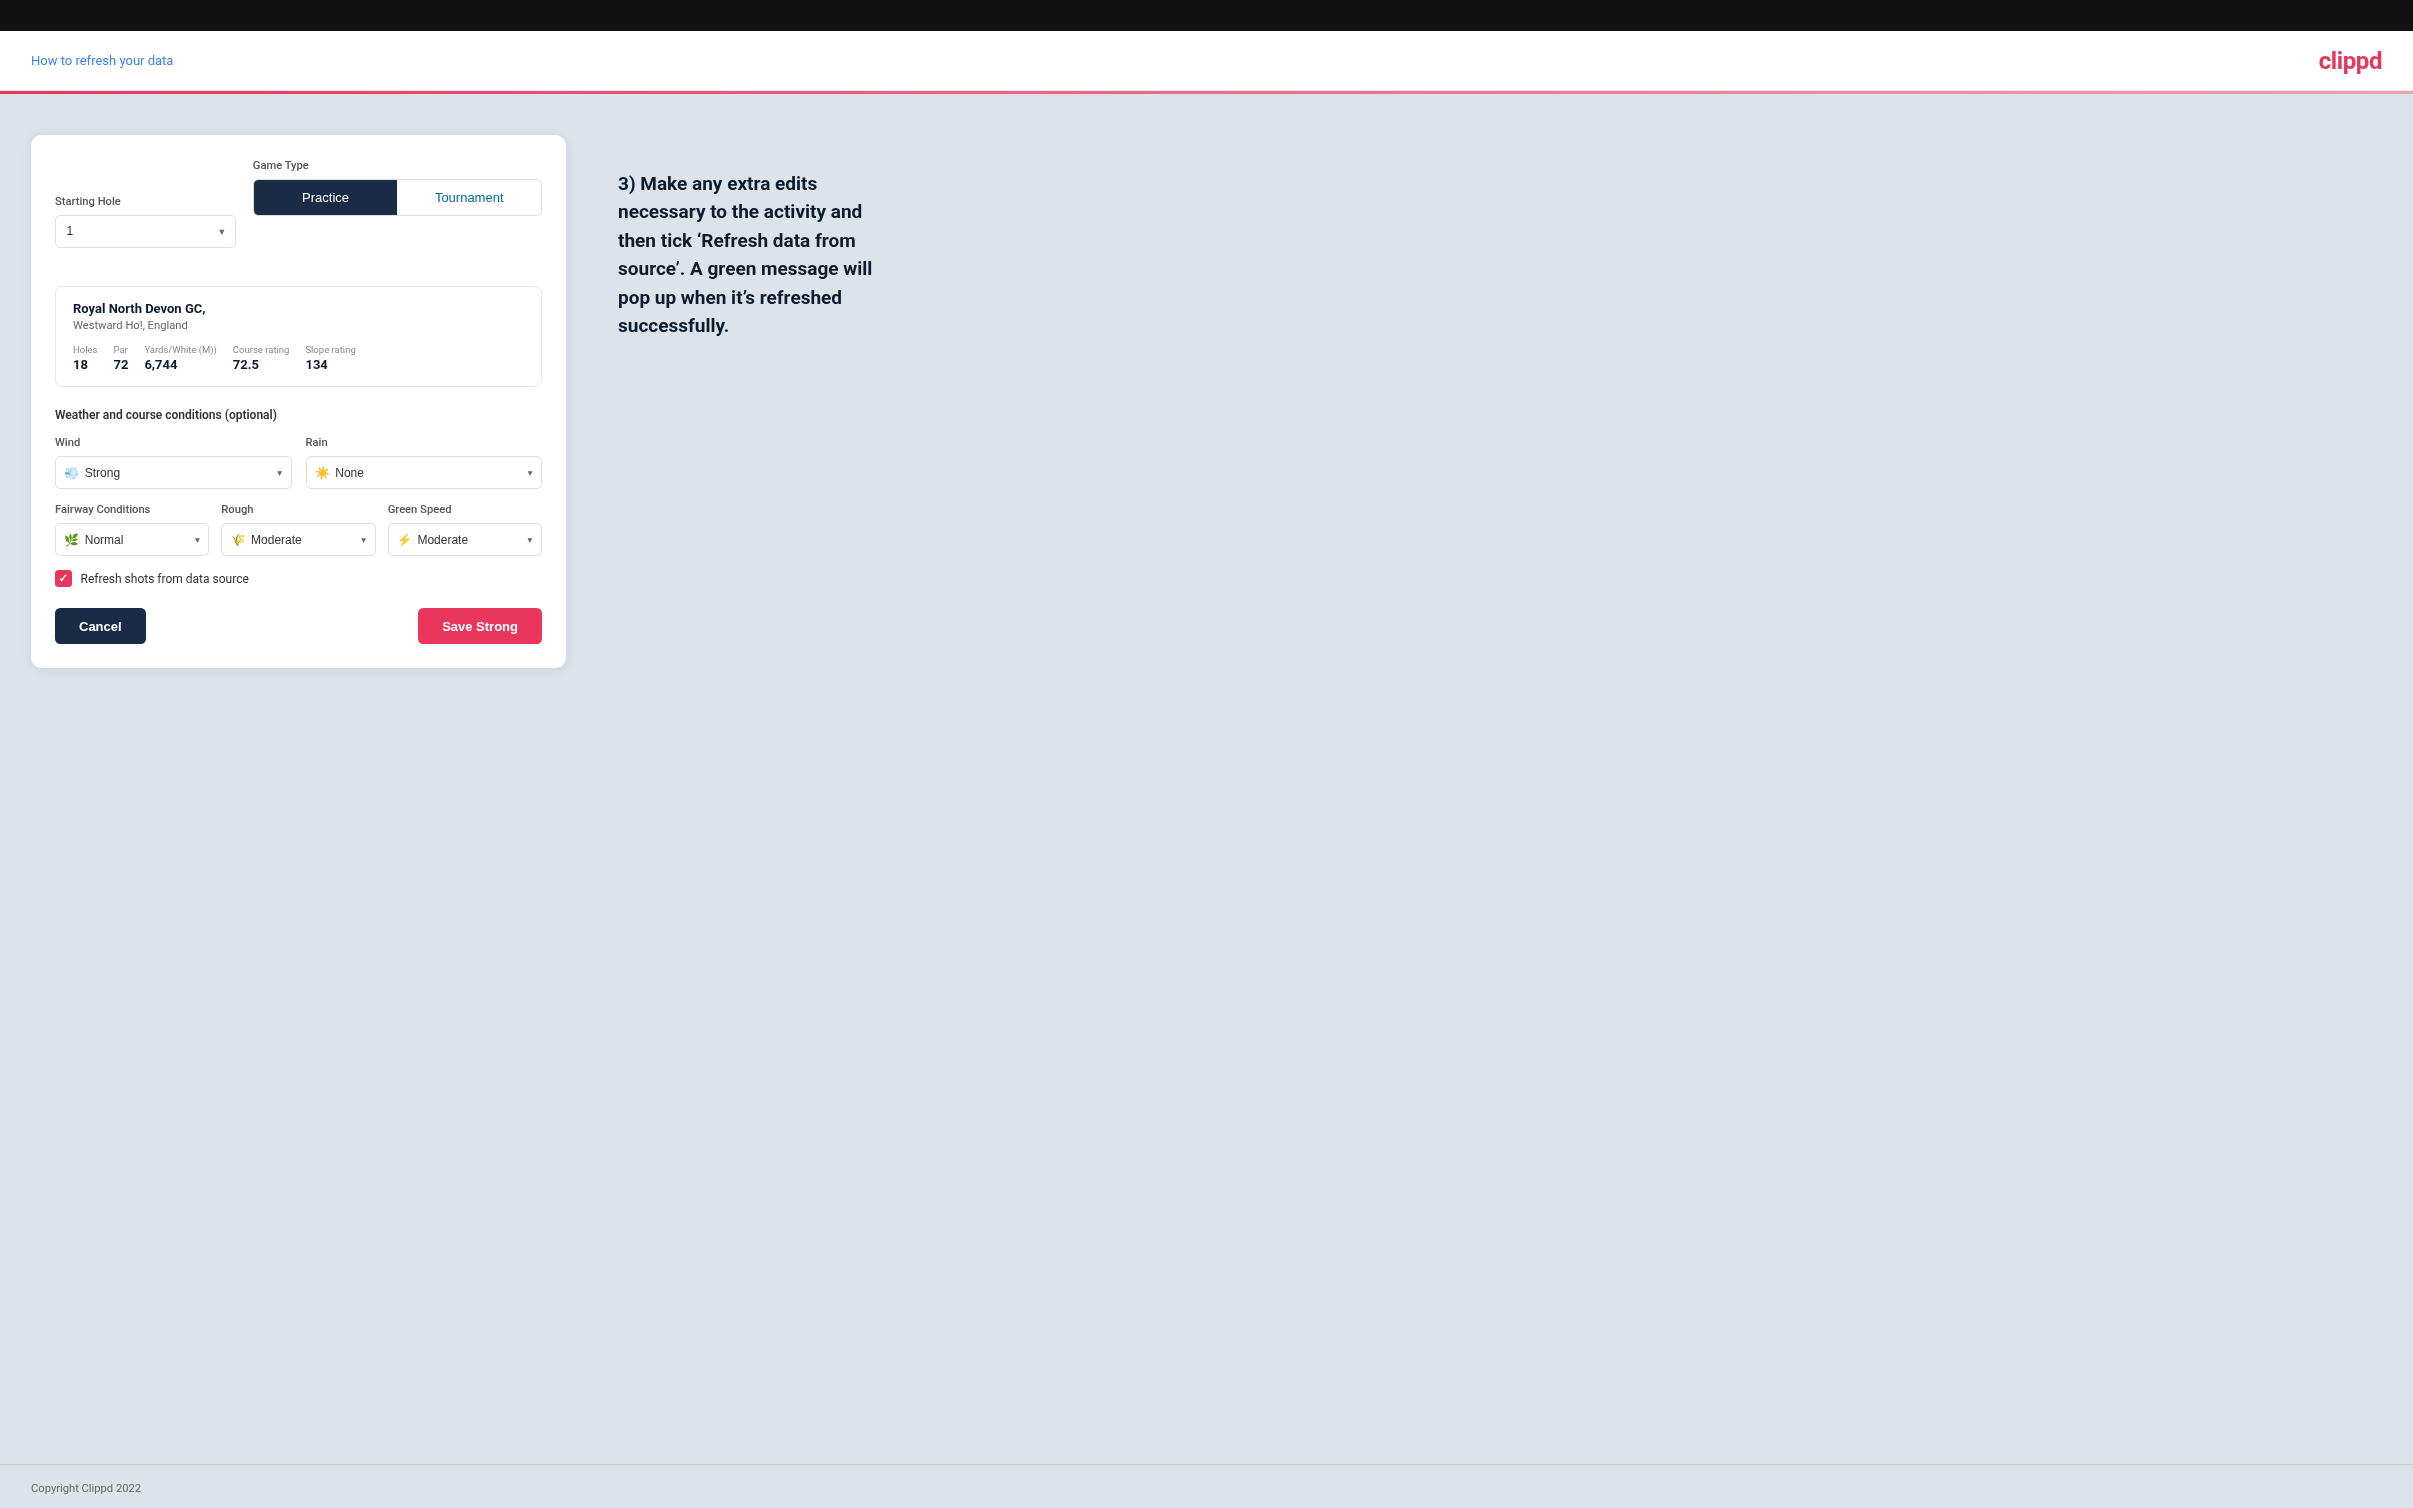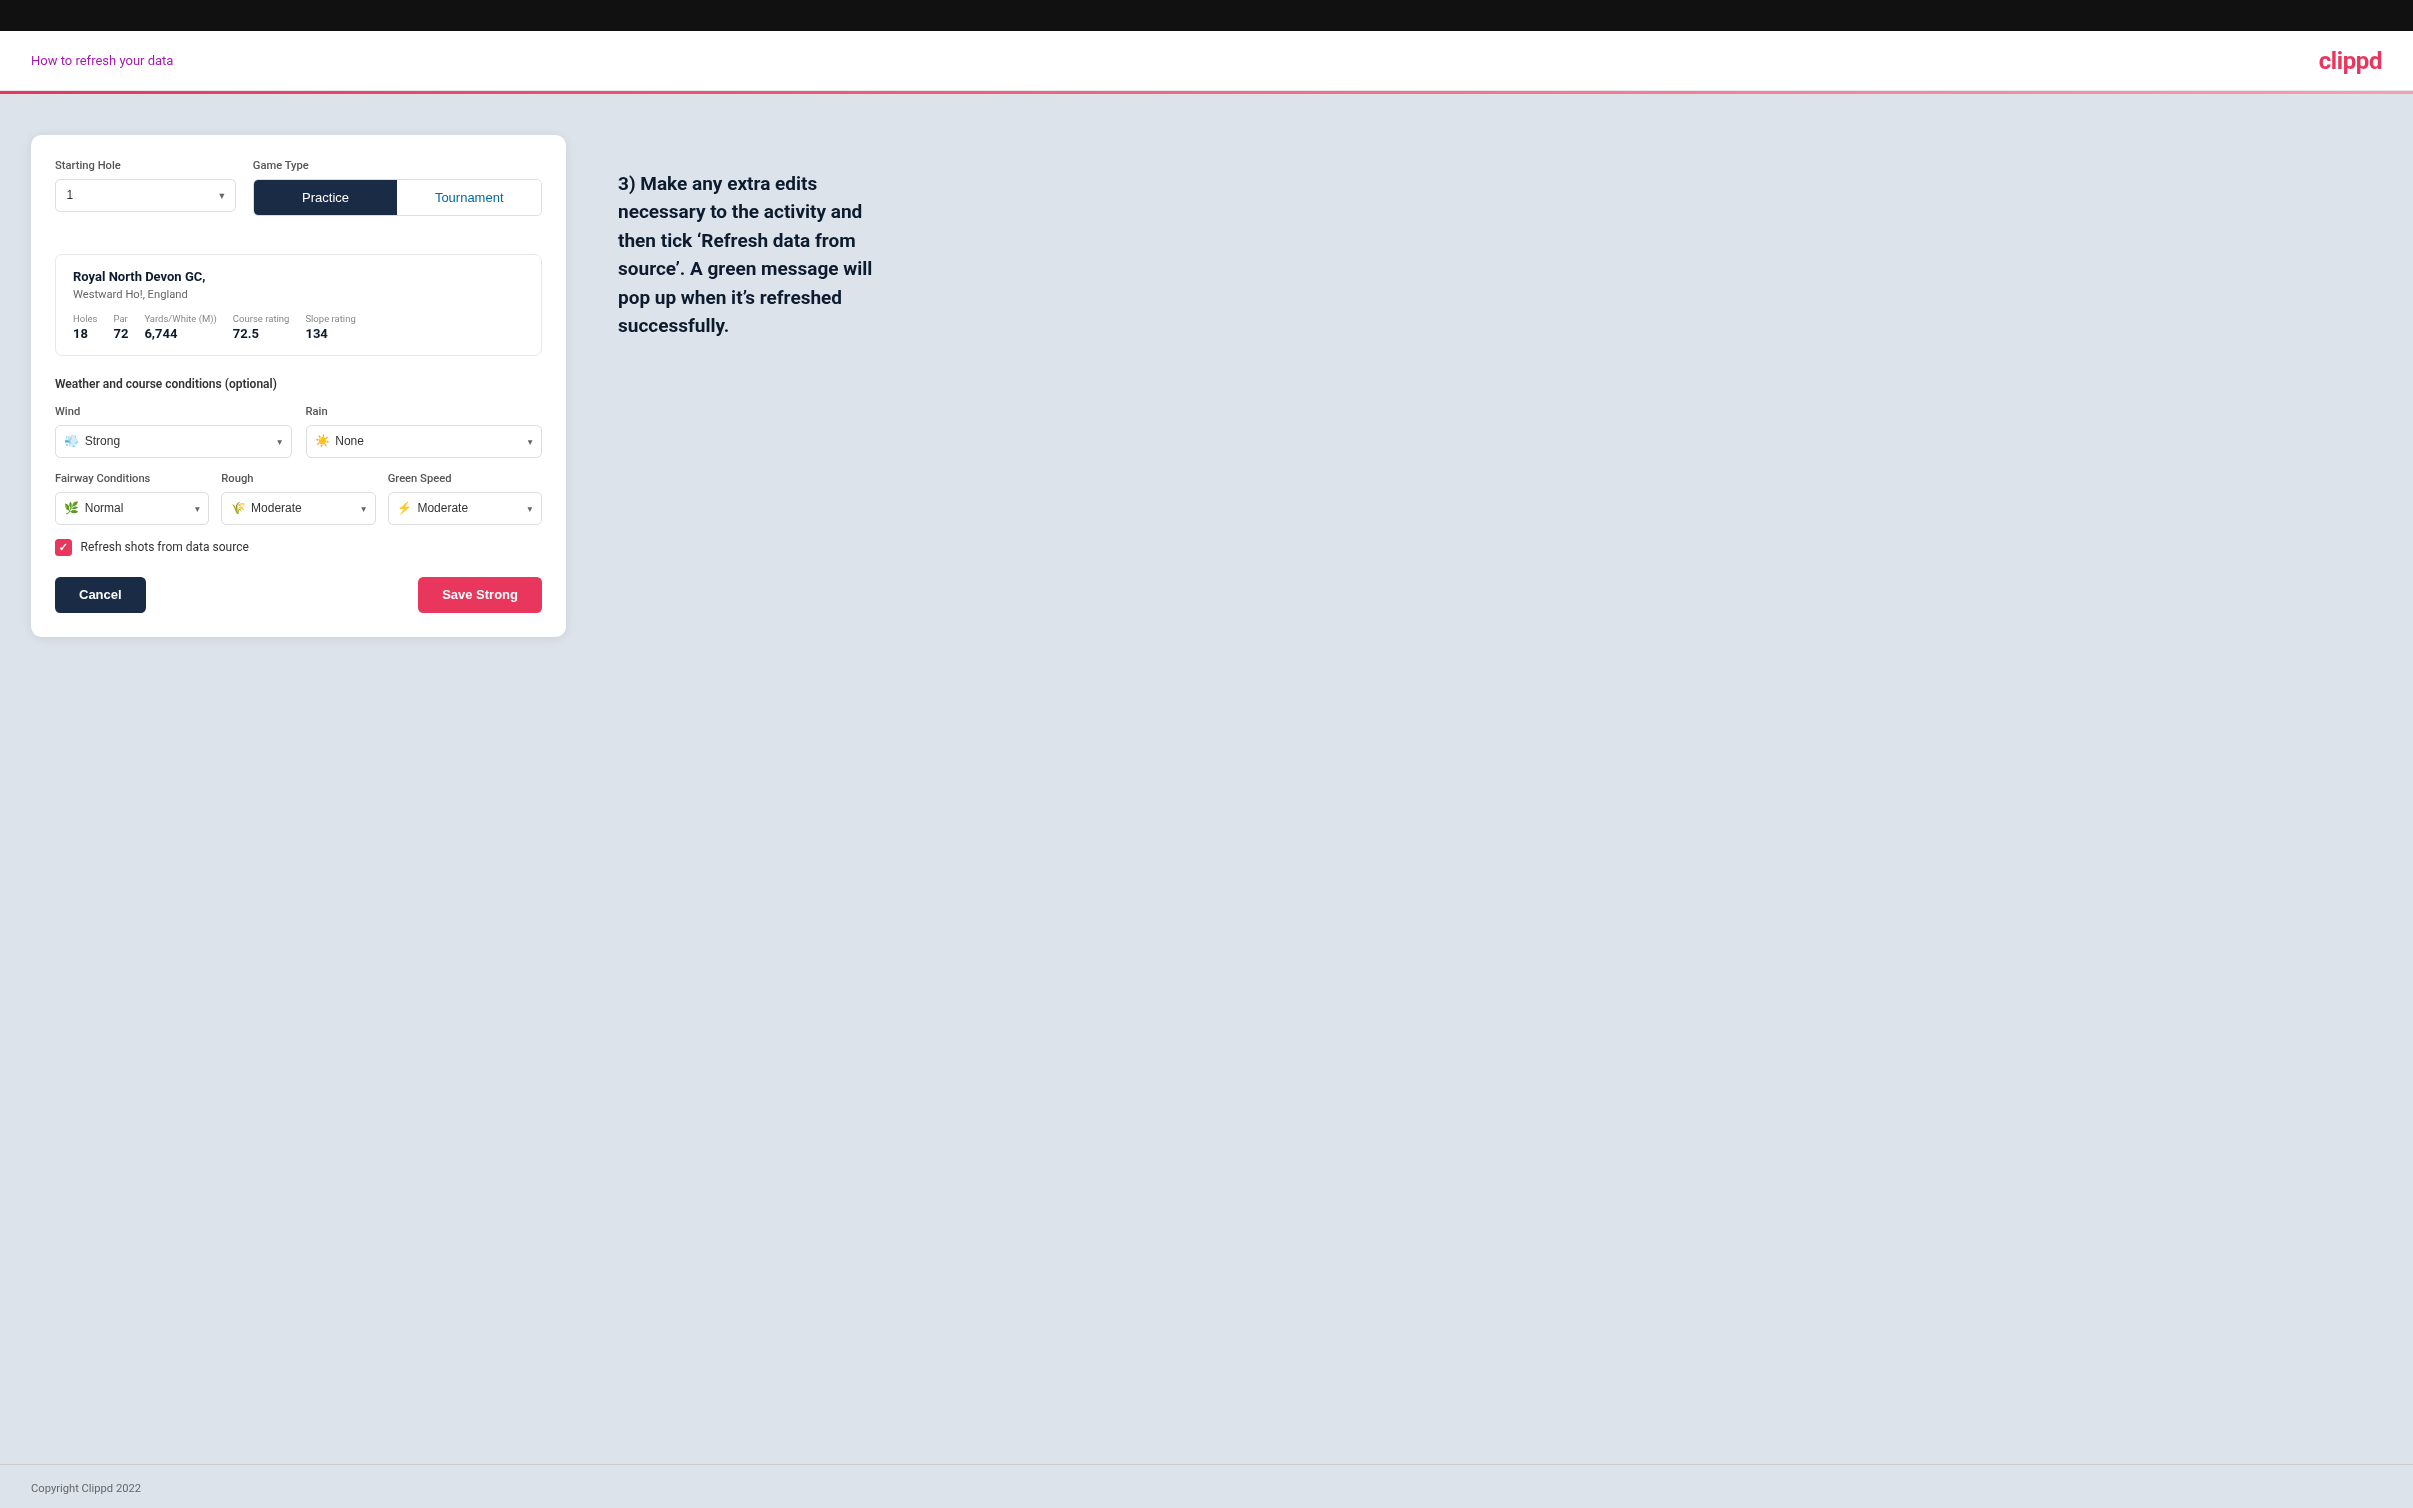--- a/index.html
+++ b/index.html
@@ -18,21 +18,21 @@
       background: #fff;
       padding: 15.5px 31px;
       display: flex;
       align-items: center;
       justify-content: space-between;
       border-bottom: 1.7px solid #e8e8e8;
     }
 
     .header-title {
       font-size: 13px;
-      color: #a21caf;
+      color: #3b82f6;
       font-weight: 400;
     }
 
     .logo {
       font-size: 24px;
       font-weight: 700;
       color: #e8365d;
       letter-spacing: -0.4px;
     }
 
@@ -344,21 +344,21 @@
 <div class="accent-line"></div>
 
 <div class="main-content">
 
   <div class="content-area">
 
     <div>
       <div class="form-card">
 
         <div class="two-col-top">
-          <div class="form-section" style="flex:1;">
+          <div class="form-section" style="flex:1;margin-top:36px;">
             <div class="field-label">Starting Hole</div>
             <div class="select-wrapper">
               <select>
                 <option value="1">1</option>
                 <option value="10">10</option>
               </select>
               <span class="select-arrow">▾</span>
             </div>
           </div>
 

